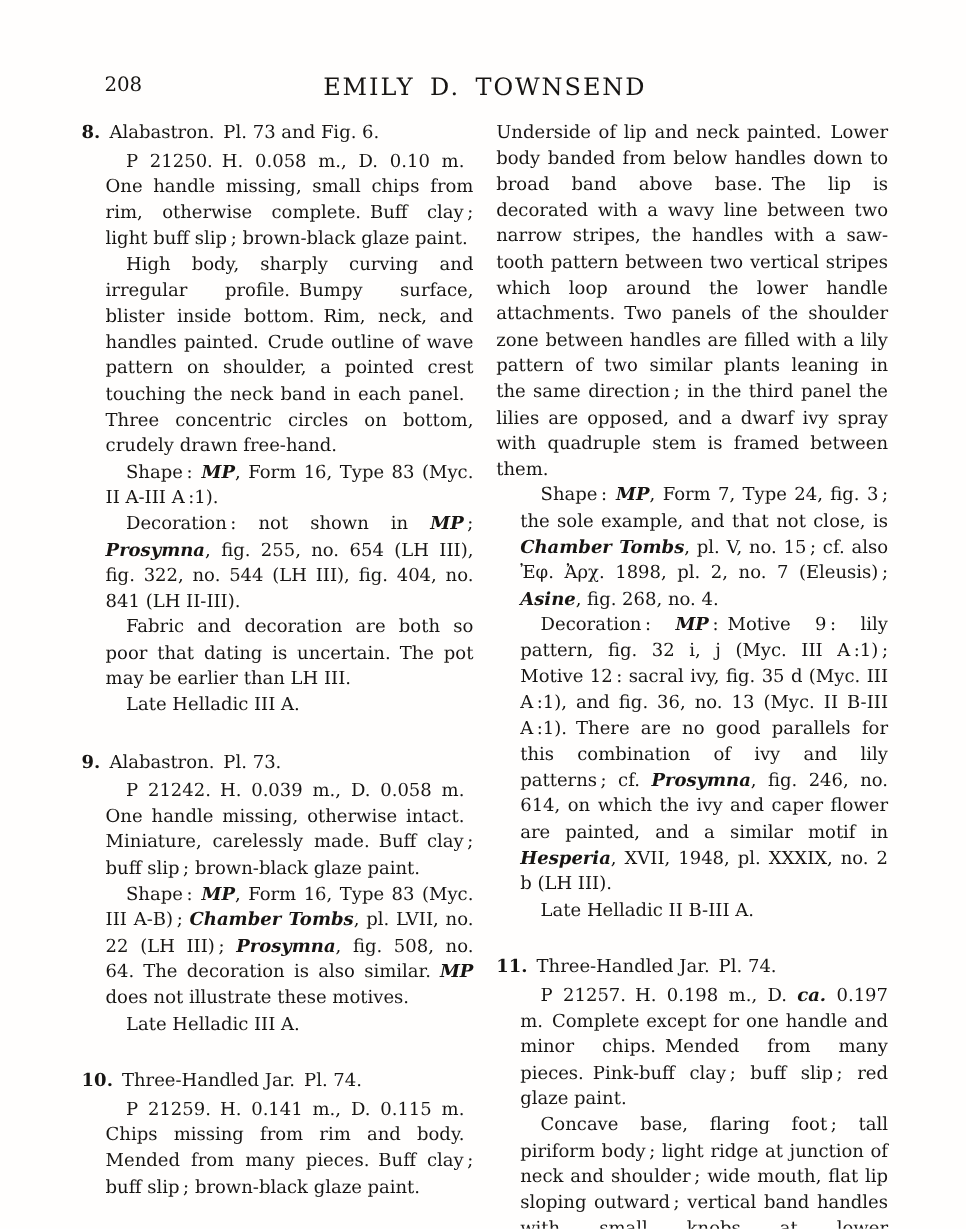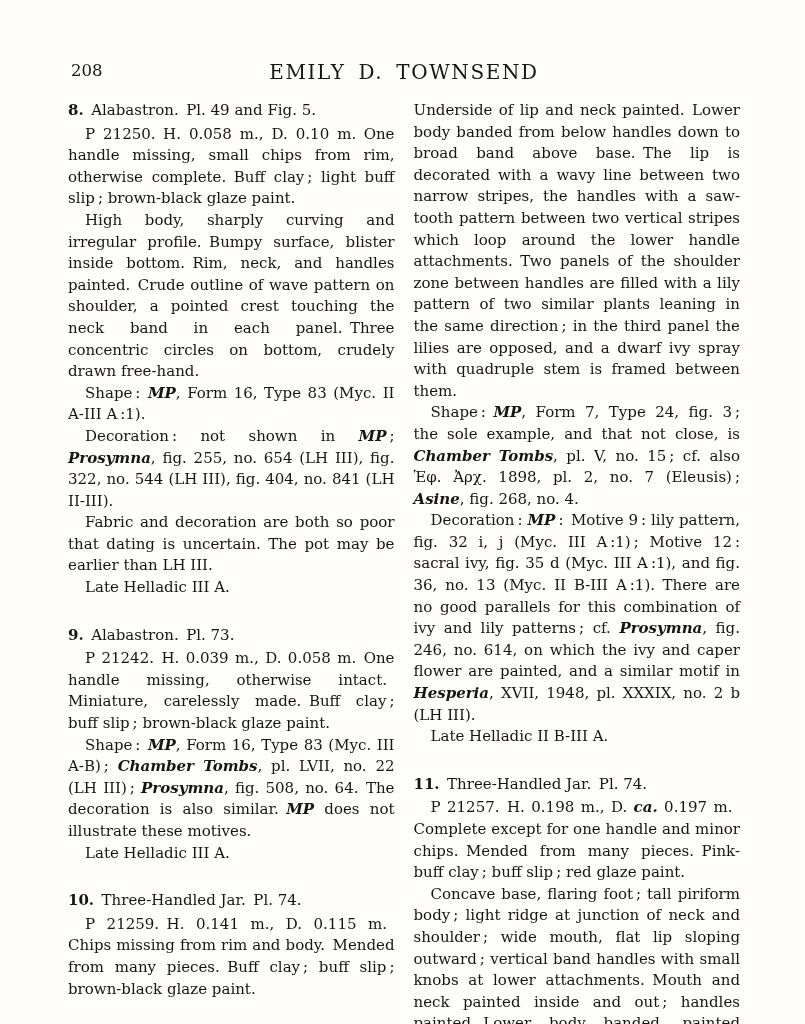--- a/index.html
+++ b/index.html
@@ -15,21 +15,21 @@
     width: 805px; height: 1024px;
     background: #fffefd;
     padding: 60px 65px 0 68px;
   }
   .running-header {
     position: relative;
     height: 20px;
     margin-bottom: 20px;
   }
   .pagenum {
-    position: absolute; left: 3px; top: 1px;
+    position: absolute; left: 19px; top: 1px;
     font-size: 16.5px;
   }
   .running-head {
     display: block;
     text-align: center;
     font-size: 20px;
     letter-spacing: 1.6px;
     word-spacing: 5px;
     white-space: nowrap;
   }
@@ -38,37 +38,37 @@
     gap: 19px;
     align-items: flex-start;
   }
   .col {
     width: 327px;
     font-size: 15px;
     line-height: 21.6px;
     text-align: justify;
   }
   .col p { text-align: justify; }
-  p.para.indent { text-indent: 17px; }
+  p.para.indent { text-indent: 17px; margin-left: 20px; }
   p.heading { margin-top: 26px; margin-bottom: 2px; }
   p.heading:first-child { margin-top: 0; }
   .bf { font-weight: bold; }
   .it { font-style: italic; font-weight: bold; }
 </style>
 </head>
 <body>
 
 <div class="sheet">
   <header class="running-header">
     <span class="pagenum">208</span>
     <span class="running-head">EMILY D. TOWNSEND</span>
   </header>
   <main class="columns">
     <section class="col">
-        <p class="heading"><span class="bf">8.</span><span> Alabastron. Pl. 49 and Fig. 5.</span></p>
+        <p class="heading"><span class="bf">8.</span><span> Alabastron. Pl. 73 and Fig. 6.</span></p>
         <p class="para indent"><span>P 21250. H. 0.058 m., D. 0.10 m. One handle missing, small chips from rim, otherwise complete. Buff clay ; light buff slip ; brown-black glaze paint.</span></p>
         <p class="para indent"><span>High body, sharply curving and irregular profile. Bumpy surface, blister inside bottom. Rim, neck, and handles painted. Crude outline of wave pattern on shoulder, a pointed crest touching the neck band in each panel. Three concentric circles on bottom, crudely drawn free-hand.</span></p>
         <p class="para indent"><span>Shape : </span><span class="it">MP</span><span>, Form 16, Type 83 (Myc. II A-III A :1).</span></p>
         <p class="para indent"><span>Decoration : not shown in </span><span class="it">MP</span><span> ; </span><span class="it">Prosymna</span><span>, fig. 255, no. 654 (LH III), fig. 322, no. 544 (LH III), fig. 404, no. 841 (LH II-III).</span></p>
         <p class="para indent"><span>Fabric and decoration are both so poor that dating is uncertain. The pot may be earlier than LH III.</span></p>
         <p class="para indent"><span>Late Helladic III A.</span></p>
         <p class="heading"><span class="bf">9.</span><span> Alabastron. Pl. 73.</span></p>
         <p class="para indent"><span>P 21242. H. 0.039 m., D. 0.058 m. One handle missing, otherwise intact. Miniature, carelessly made. Buff clay ; buff slip ; brown-black glaze paint.</span></p>
         <p class="para indent"><span>Shape : </span><span class="it">MP</span><span>, Form 16, Type 83 (Myc. III A-B) ; </span><span class="it">Chamber Tombs</span><span>, pl. LVII, no. 22 (LH III) ; </span><span class="it">Prosymna</span><span>, fig. 508, no. 64. The decoration is also similar. </span><span class="it">MP</span><span> does not illustrate these motives.</span></p>
         <p class="para indent"><span>Late Helladic III A.</span></p>

